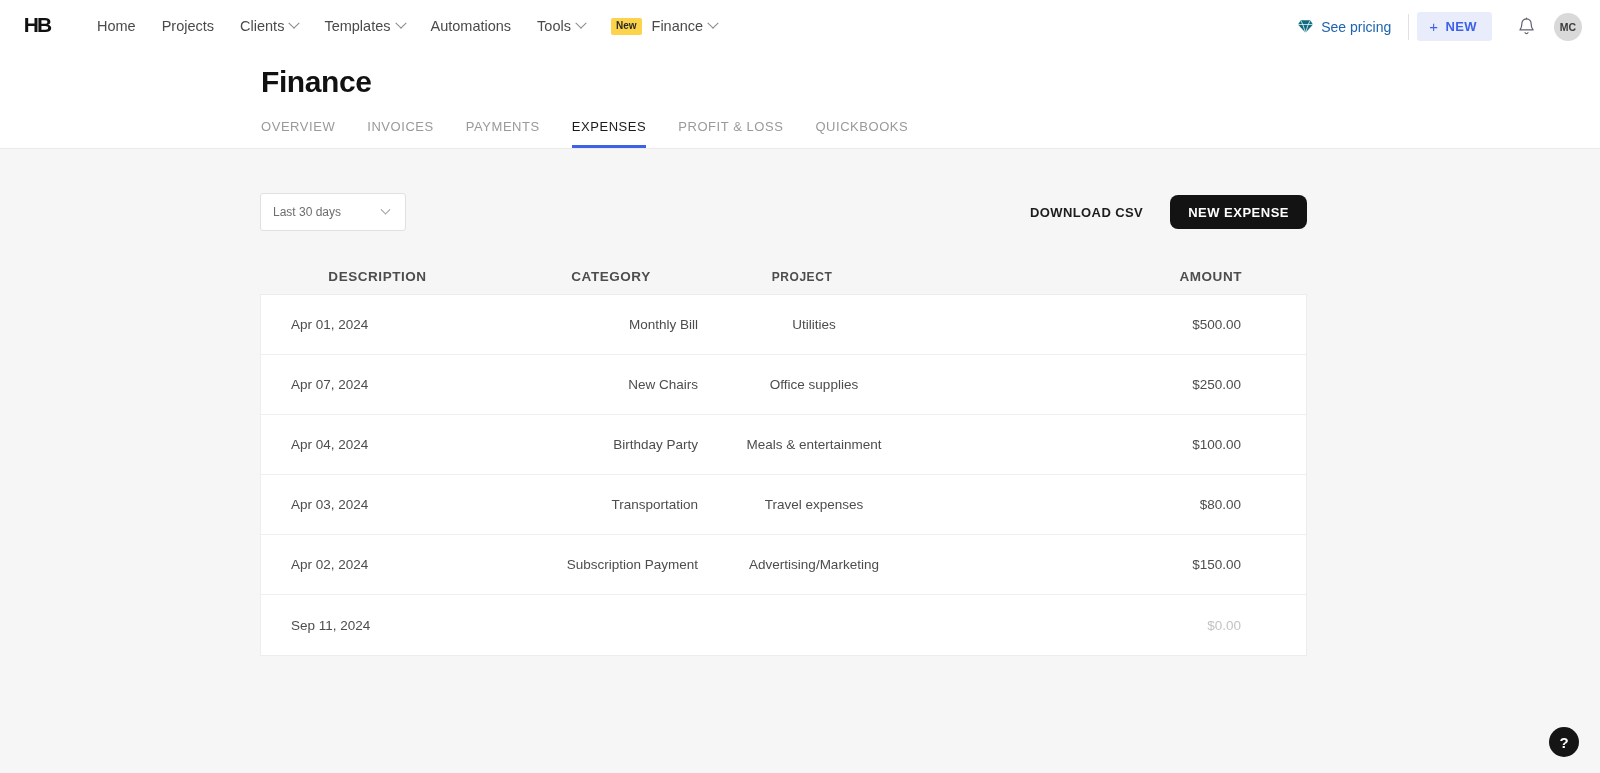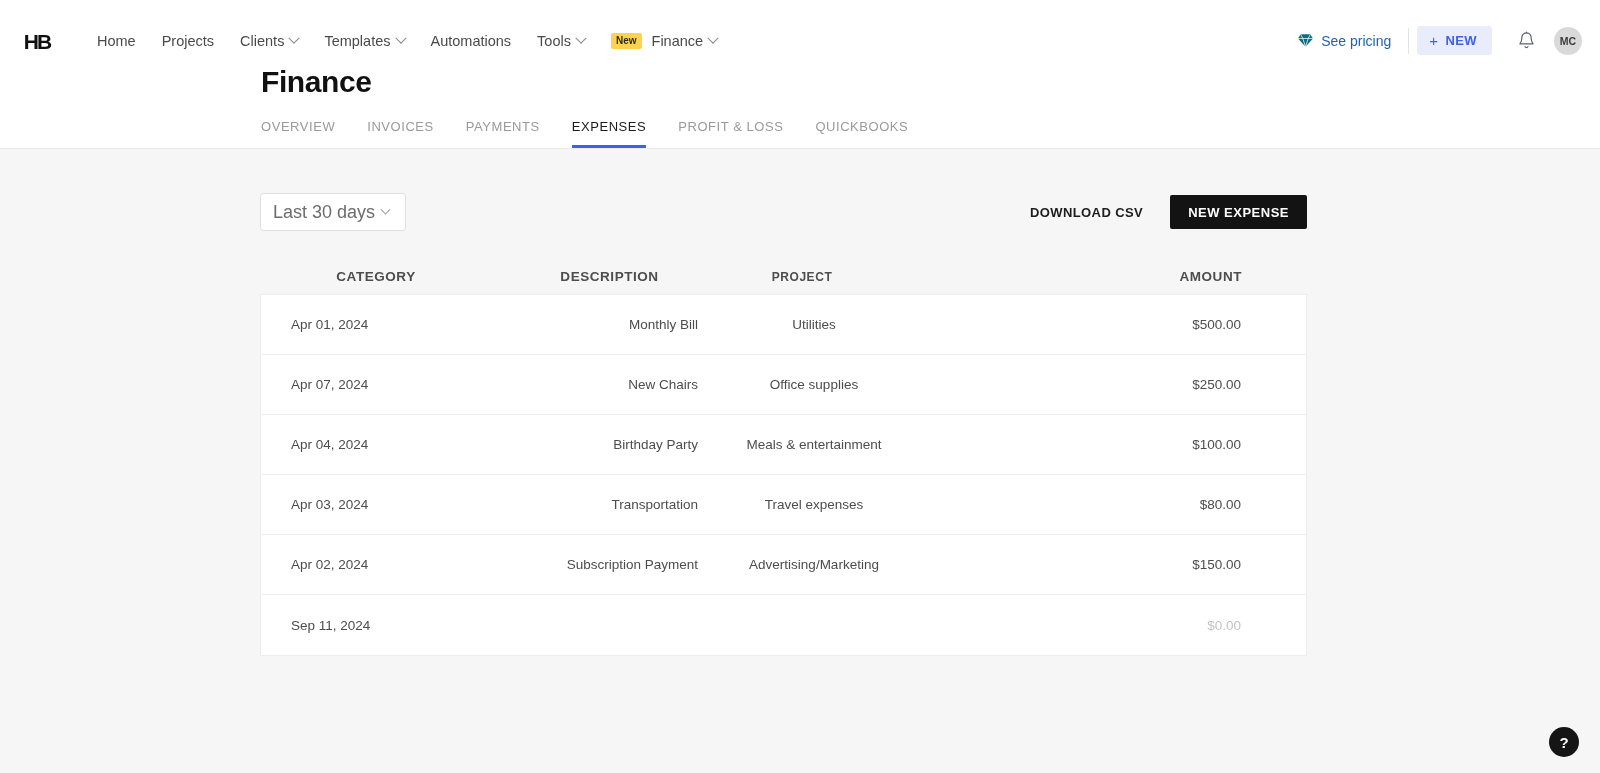--- a/index.html
+++ b/index.html
@@ -13,22 +13,22 @@
     background: #f6f6f6;
     color: #2b2b2b;
     -webkit-font-smoothing: antialiased;
   }
 
   
   .topnav {
     height: 55px;
     background: #ffffff;
     display: flex;
-    align-items: flex-end;
-    padding: 2px 18px 0 20px;
+    align-items: flex-start;
+    padding: 12px 18px 0 20px;
     position: relative;
     z-index: 5;
   }
   .logo {
     width: 34px;
     height: 26px;
     display: flex;
     align-items: center;
     justify-content: center;
     font-weight: 800;
@@ -184,21 +184,21 @@
   }
   .select {
     width: 146px;
     height: 38px;
     background: #fff;
     border: 1px solid #e0e0e0;
     border-radius: 3px;
     display: flex;
     align-items: center;
     padding: 0 12px;
-    font-size: 18px;
+    font-size: 12px;
     color: #6d6d6d;
     cursor: pointer;
     justify-content: space-between;
   }
   .select .caret {
     border-color: #9a9a9a;
     width: 7px; height: 7px;
     transform: rotate(45deg) translate(-2px,-2px);
     margin-right: 4px;
   }
@@ -219,21 +219,21 @@
   .btn-expense {
     background: #131313;
     color: #ffffff;
     border: none;
     font-family: inherit;
     font-size: 13px;
     font-weight: 700;
     letter-spacing: 0.5px;
     height: 34px;
     padding: 0 18px;
-    border-radius: 2px;
+    border-radius: 8px;
     cursor: pointer;
   }
 
   
   .table { width: 100%; }
   .thead {
     display: flex;
     padding: 0 0 0 0;
     height: 34px;
     align-items: flex-end;
@@ -388,22 +388,22 @@
         <span class="caret"></span>
       </div>
       <div class="toolbar-right">
         <div class="link-csv">DOWNLOAD CSV</div>
         <button class="btn-expense">NEW EXPENSE</button>
       </div>
     </div>
 
     <div class="table">
       <div class="thead">
+        <div class="th c-desc">DESCRIPTION</div>
         <div class="th c-cat">CATEGORY</div>
-        <div class="th c-desc">DESCRIPTION</div>
         <div class="th c-proj">PROJECT</div>
         <div class="th c-amt">AMOUNT</div>
       </div>
 
       <div class="rows">
 
         <div class="row">
           <div class="c-date">Apr 01, 2024</div>
           <div class="c-desc">Monthly Bill</div>
           <div class="c-cat">Utilities</div>

